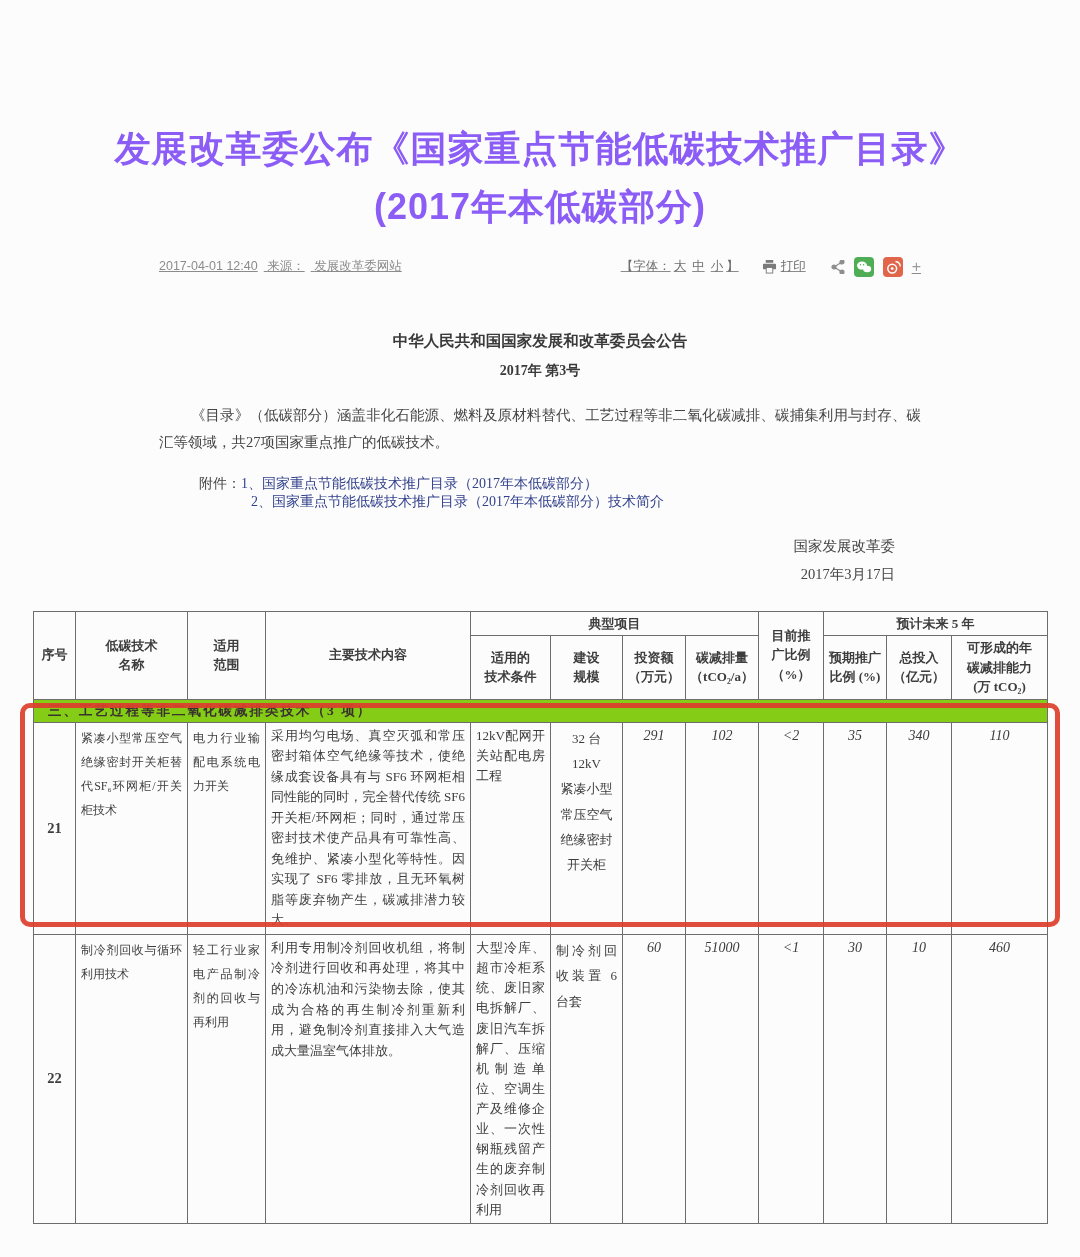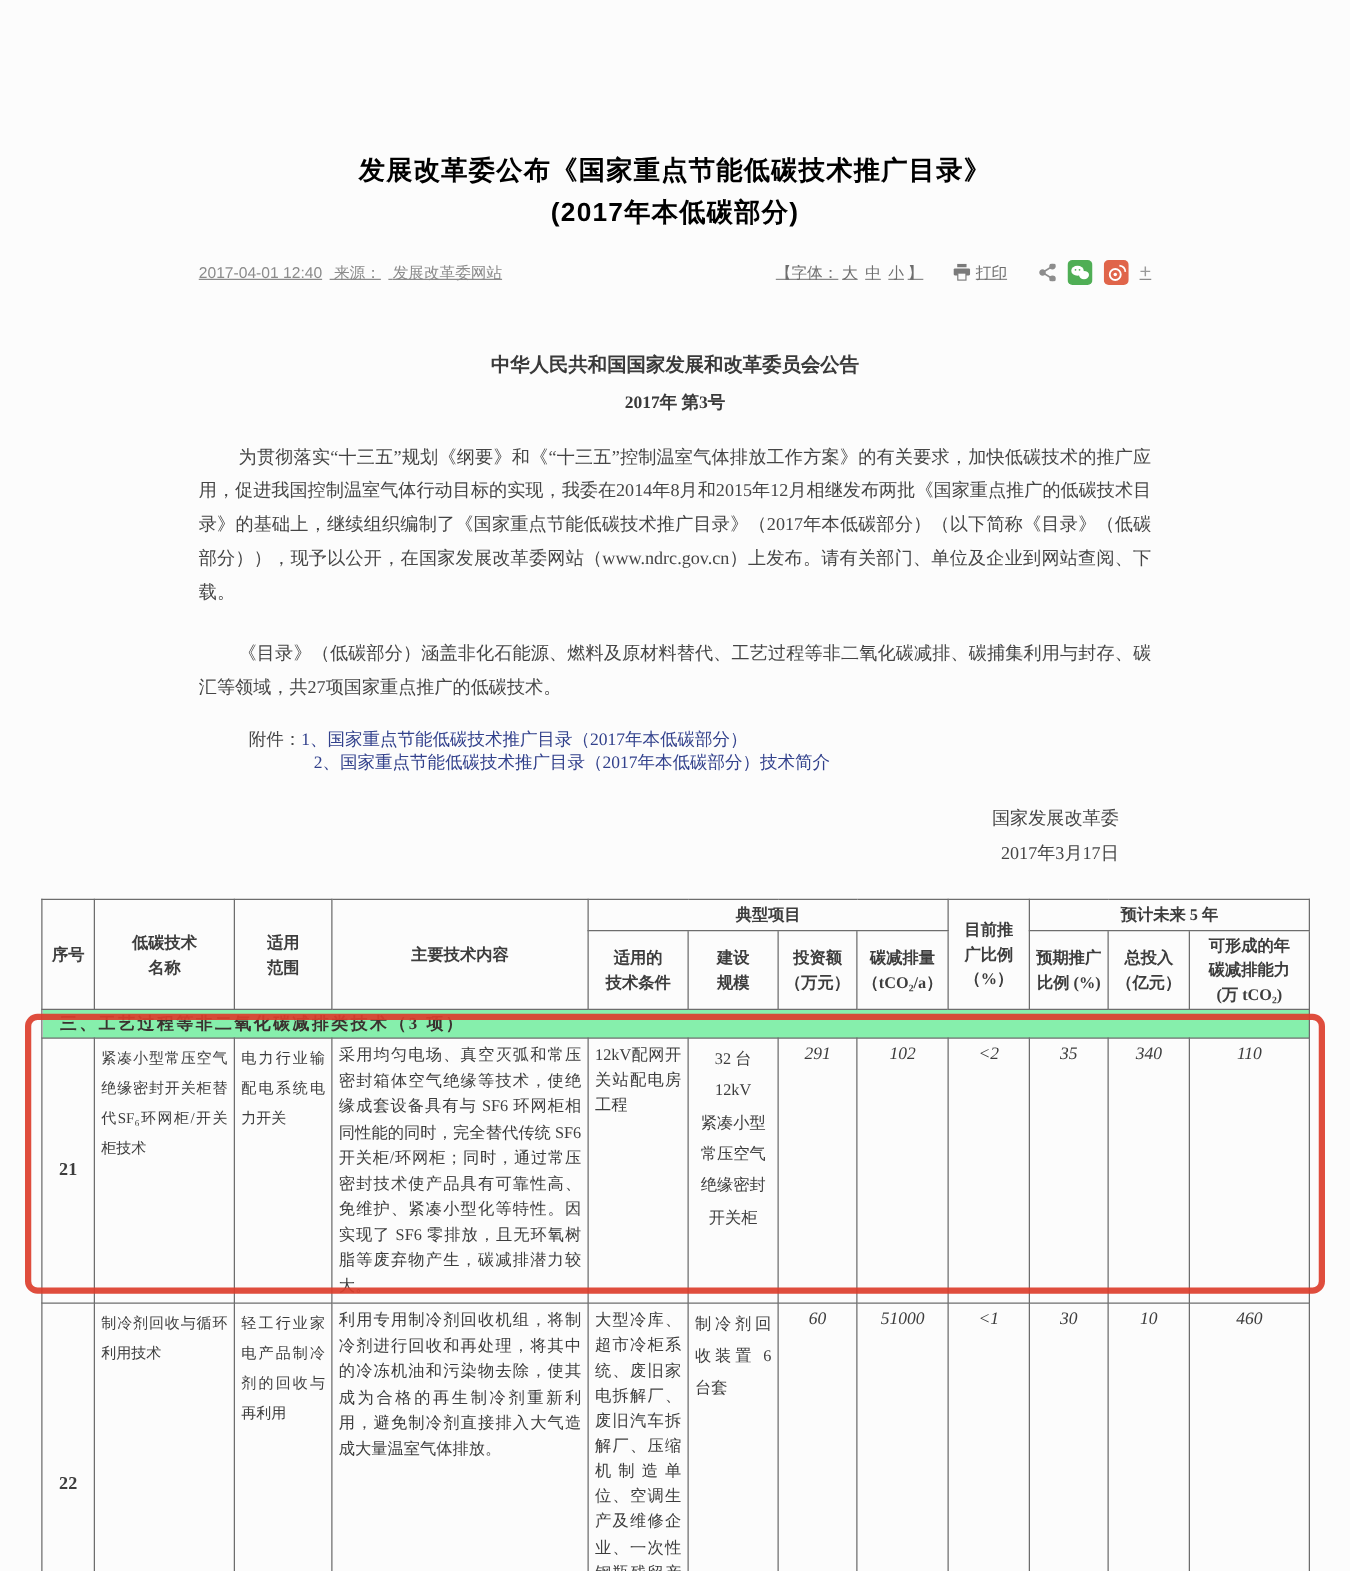--- a/index.html
+++ b/index.html
@@ -5,21 +5,21 @@
   * { box-sizing: border-box; }
   html,body { margin:0; padding:0; }
   body {
     width:1080px; height:1257px; overflow:hidden; position:relative;
     background:#fcfcfc; color:#3d3d3d;
     font-family:"Liberation Serif","DejaVu Serif",serif;
   }
   .page-title {
     margin:120px auto 0; width:900px; text-align:center;
     font-family:"Liberation Sans","DejaVu Sans",sans-serif;
-    font-weight:bold; font-size:21px; line-height:1.62; color:#000000;
+    font-weight:bold; font-size:36px; line-height:1.62; color:#8b5cf6;
     letter-spacing:1px;
   }
   .article { width:762px; margin:0 auto; }
   .meta-row {
     display:flex; justify-content:space-between; align-items:center;
     margin-top:20px; font-family:"Liberation Sans","DejaVu Sans",sans-serif;
     font-size:12.5px; color:#8b8b8b;text-decoration:underline;
   }
   .meta-left span { margin-right:6px; }
   .meta-right { display:flex; align-items:center; gap:9px; color:#6e6e6e; }
@@ -56,21 +56,21 @@
   td.idx { vertical-align:middle; text-align:center; font-weight:bold; font-size:14.5px; }
   td.num { text-align:center; font-size:14px; padding-top:5px;font-style:italic; }
   td.col-name, td.col-scope { line-height:2.0; text-align:justify; font-size:12px; }
   td.col-content { line-height:1.58; text-align:justify; }
   td.col-cond { line-height:1.55; text-align:justify; }
   td.col-scale { line-height:1.95; text-align:center; white-space:pre-line; }
   td.col-scale.left { text-align:justify; }
   tr.row-21 { height:207px; }
   tr.row-22 { height:247px; }
   .section-row td {
-    background:#86efac; font-weight:bold; color:#3a322f;
+    background:#84cc16; font-weight:bold; color:#3a322f;
     height:22px; vertical-align:middle; text-align:left;
     padding:2px 6px 2px 14px; font-size:13.5px; letter-spacing:2px;
   }
   .red-box {
     position:absolute; left:-13px; top:92px; width:1040px; height:224px;
     border:5px solid #dc3e2c; border-radius:10px;
     pointer-events:none; z-index:5; opacity:.92;
   }
 </style>
 </head>
@@ -130,21 +130,20 @@
           <path d="M12.5 4.5 q4.5 0.5 4.8 5" fill="none" stroke="#ffffff" stroke-width="1.3"></path>
         </svg>
       </span>
       <span class="plus-icon">+</span>
     </div>
   </div>
 
   <div class="notice-title">中华人民共和国国家发展和改革委员会公告</div>
   <div class="notice-no">2017年  第3号</div>
 
-  <p class="body-para">为贯彻落实“十三五”规划《纲要》和《“十三五”控制温室气体排放工作方案》的有关要求，加快低碳技术的推广应用，促进我国控制温室气体行动目标的实现，我委在2014年8月和2015年12月相继发布两批《国家重点推广的低碳技术目录》的基础上，继续组织编制了《国家重点节能低碳技术推广目录》（2017年本低碳部分）（以下简称《目录》（低碳部分）），现予以公开，在国家发展改革委网站（www.ndrc.gov.cn）上发布。请有关部门、单位及企业到网站查阅、下载。</p>
   <p class="body-para">《目录》（低碳部分）涵盖非化石能源、燃料及原材料替代、工艺过程等非二氧化碳减排、碳捕集利用与封存、碳汇等领域，共27项国家重点推广的低碳技术。</p>
 
   <div class="attach-line">
     <span>附件：</span><a class="attach-link">1、国家重点节能低碳技术推广目录（2017年本低碳部分）</a>
   </div>
   <div class="attach-line second">
     <a class="attach-link">2、国家重点节能低碳技术推广目录（2017年本低碳部分）技术简介</a>
   </div>
 
   <div class="sign-block">

